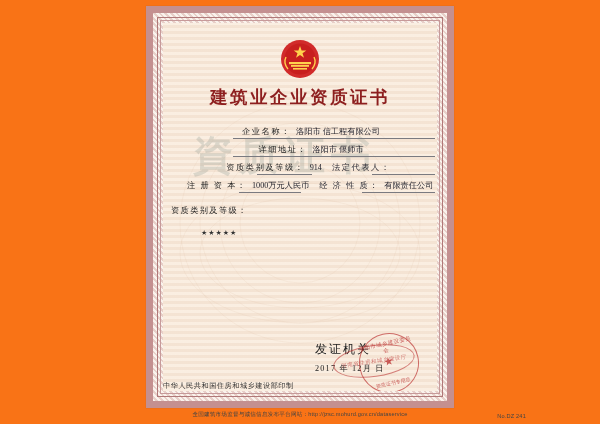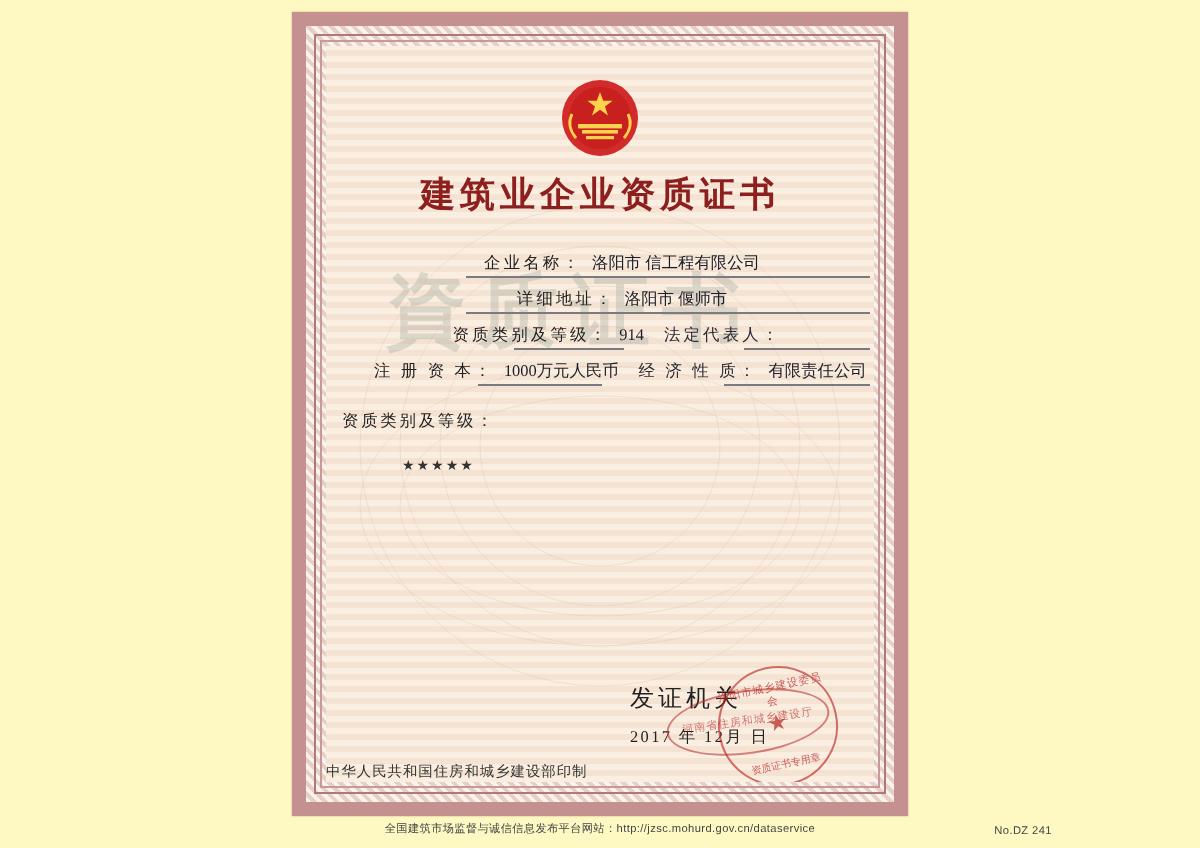--- a/index.html
+++ b/index.html
@@ -10,21 +10,21 @@
     width: 600px;
     height: 424px;
     background: #ffffff;
     font-family: "Liberation Sans", sans-serif;
     overflow: hidden;
   }
   #page {
     position: relative;
     width: 600px;
     height: 424px;
-    background: #fef9c3;
+    background: #f97316;
   }
 
   
   .cert-paper {
     position: absolute;
     left: 146px;
     top: 6px;
     width: 308px;
     height: 402px;
     background: #f7ece3;

